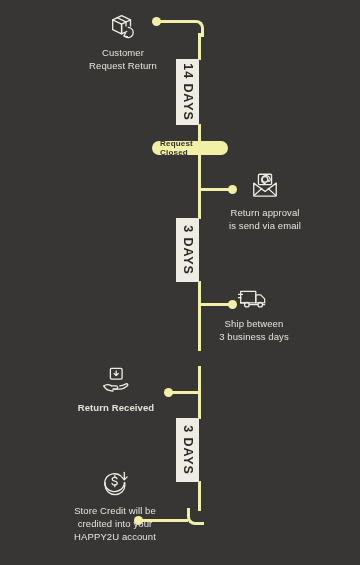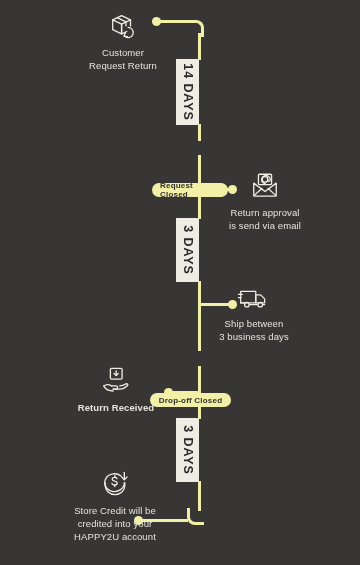--- a/index.html
+++ b/index.html
@@ -71,21 +71,20 @@
     height: 14px;
     display: flex;
     align-items: center;
     justify-content: center;
     color: #333130;
     font-size: 8px;
     font-weight: bold;
     letter-spacing: 0.2px;
     padding: 0 8px;
     box-sizing: border-box;
-    margin-top: 42px;
   }
 
   
   .node {
     position: absolute;
     display: flex;
     flex-direction: column;
     align-items: center;
   }
   .node .icon {
@@ -140,23 +139,20 @@
   </div>
 
   <div class="duration" style="left:176px; top:418px; width:23px; height:64px;">
     <span>3 DAYS</span>
   </div>
 
   <div class="pill" style="left:152px; top:141px; width:76px;">
     <span>Request Closed</span>
   </div>
 
-  <div class="pill" style="left:150px; top:351px; width:81px;">
-    <span>Drop-off Closed</span>
-  </div>
 
   <div class="node" style="left:73px; top:10px; width:100px;">
     <span class="icon">
       <svg width="30" height="30" viewBox="0 0 32 32" fill="none" stroke="#EFECE3" stroke-width="1.4" stroke-linecap="round" stroke-linejoin="round">
         <path d="M5 10.5 L14.5 6 L24 10.5 L14.5 15 Z"></path>
         <path d="M5 10.5 V21 L14.5 25.5 V15"></path>
         <path d="M24 10.5 V17"></path>
         <path d="M14.5 15 V25.5 L20 22.9"></path>
         <path d="M9.7 8.2 L19.2 12.7 V17"></path>
         <path d="M21.5 18.5 a5.5 5.5 0 1 1 -4.2 9.1"></path>

